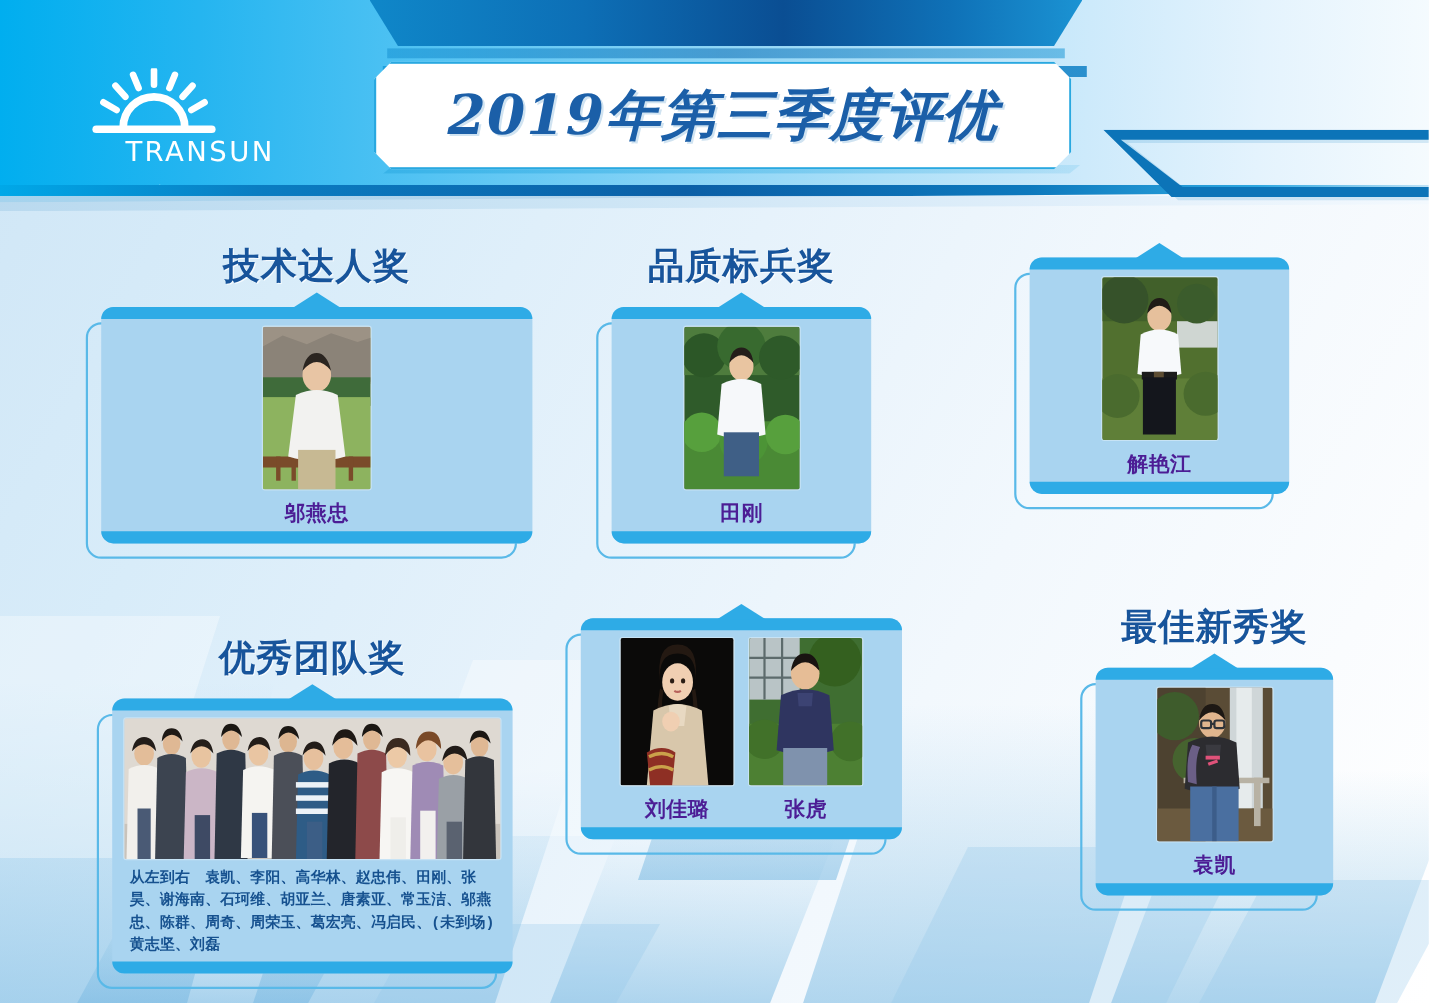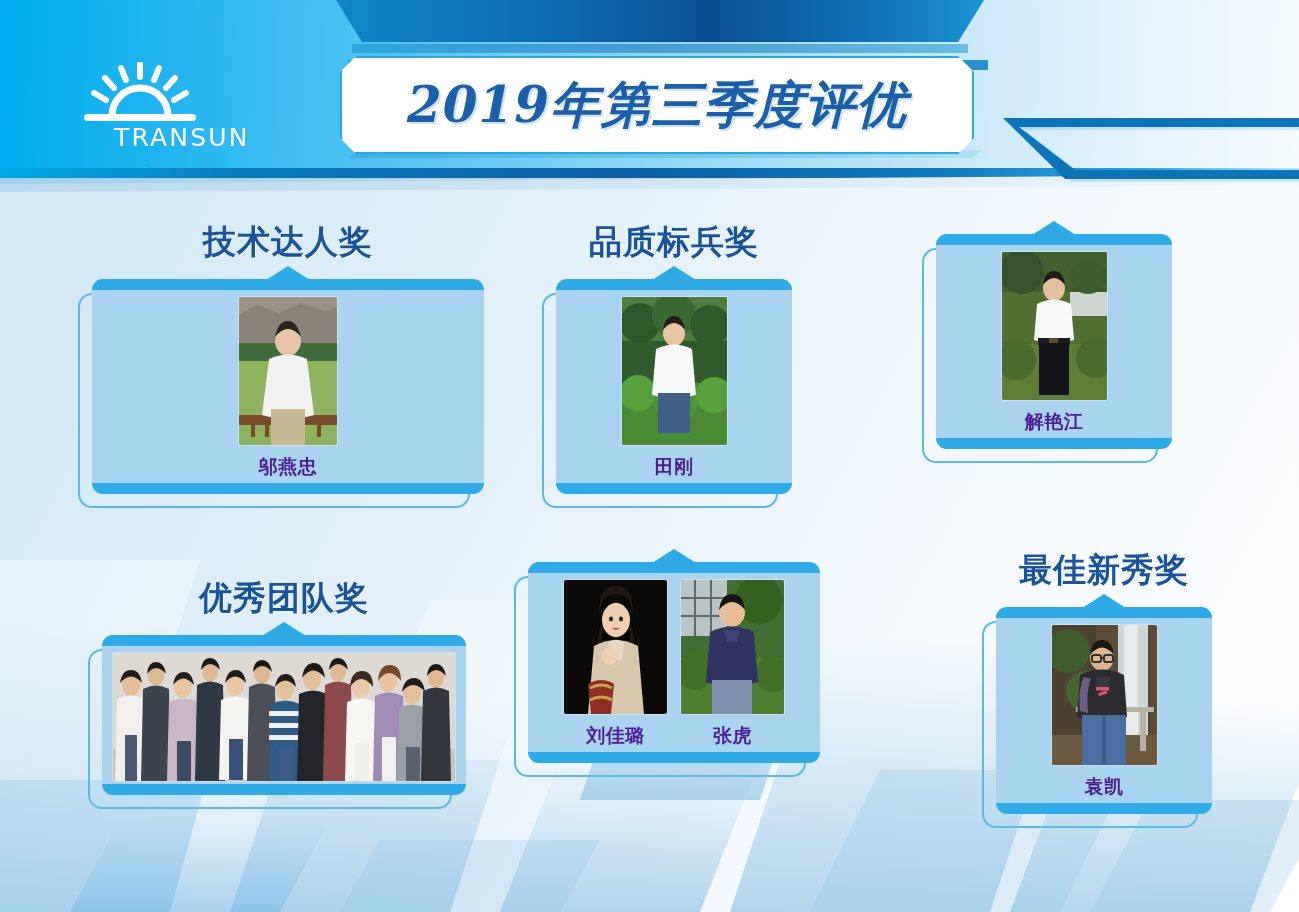--- a/index.html
+++ b/index.html
@@ -429,20 +429,21 @@
                     <g transform="translate(310,14)">
                         <ellipse cx="13" cy="11" rx="8" ry="10" fill="#dfb894"></ellipse>
                         <path d="M4 9 q9 -12 19 0 q-2 -12 -10 -12 q-8 0 -9 12Z" fill="#1b1713"></path>
                         <path d="M0 24 q13 -7 26 0 l2 90 h-30Z" fill="#33363c"></path>
                       </g>
                   </g>
                 </svg>
               </div>
             </div>
           </div>
+          <div class="team-caption">从左到右　袁凯、李阳、高华林、赵忠伟、田刚、张昊、谢海南、石珂维、胡亚兰、唐素亚、常玉洁、邬燕忠、陈群、周奇、周荣玉、葛宏亮、冯启民、(未到场)黄志坚、刘磊</div>
         </div>
       </div>
     </div>
 
     <div class="award" style="left:528px; top:352px; width:292px;">
       <div class="card-wrap">
         <div class="card-outline"></div>
         <div class="card">
           <div class="notch"></div>
           <div class="people">

